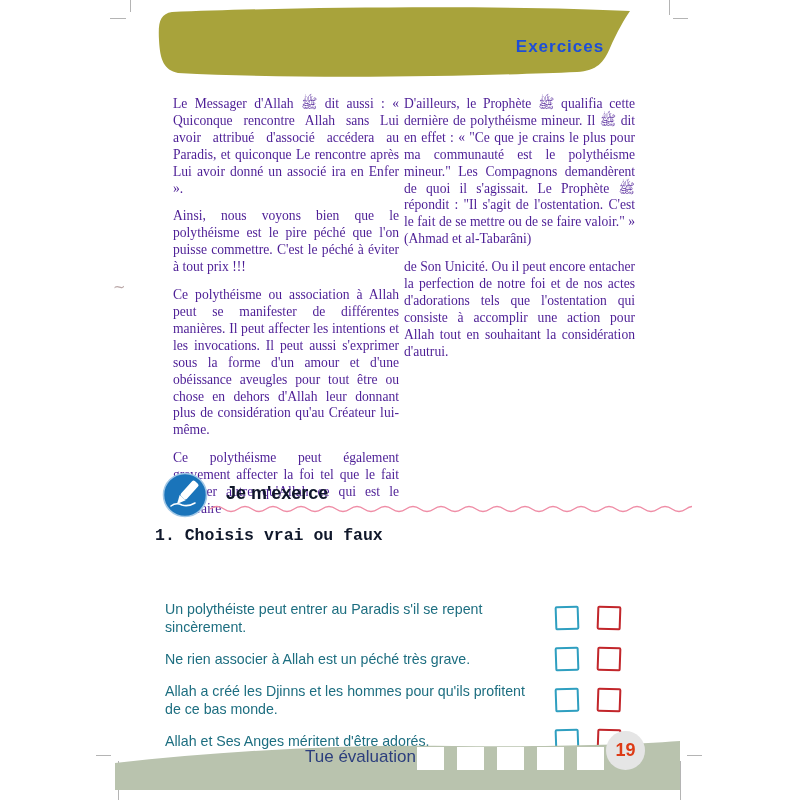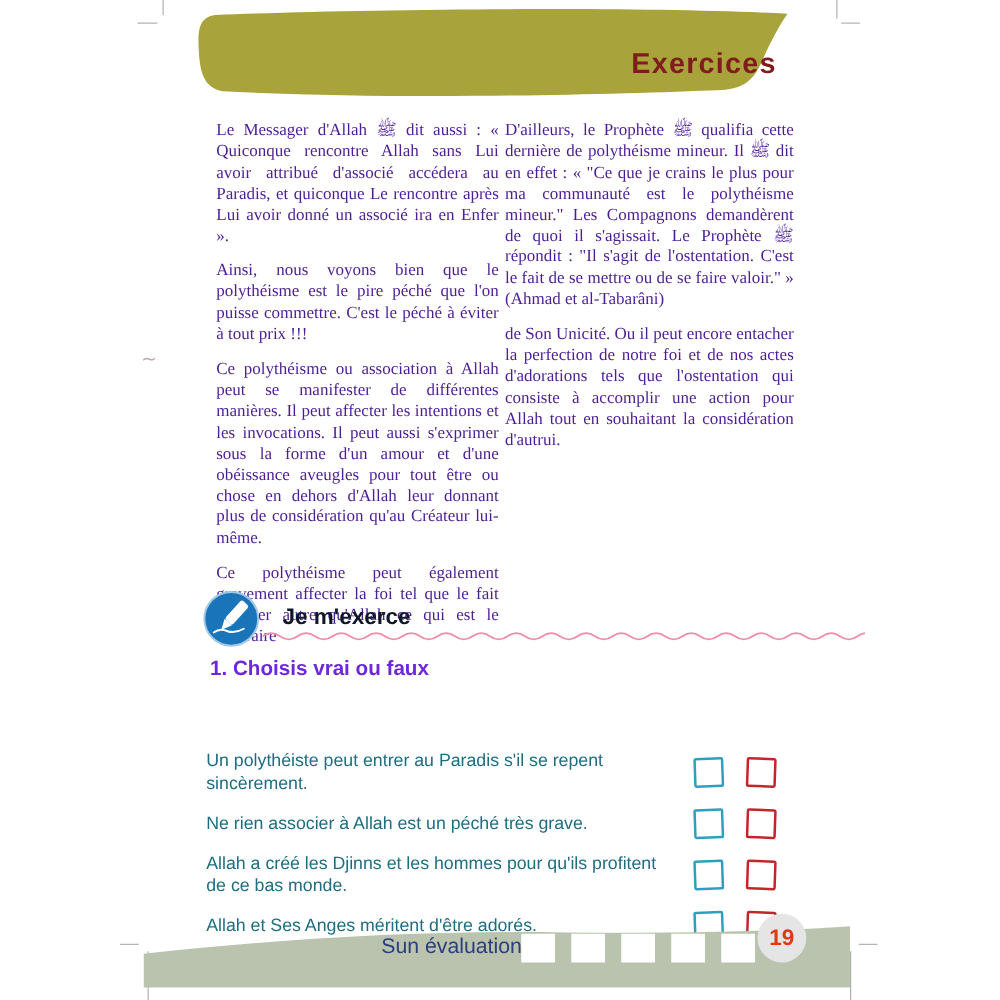--- a/index.html
+++ b/index.html
@@ -5,43 +5,43 @@
   html,body{margin:0;padding:0;background:#ffffff;}
   #page{position:relative;width:800px;height:800px;background:#ffffff;overflow:hidden;
         font-family:"Liberation Serif", serif;}
 
   
   .crop{position:absolute;background:#b4b4b4;}
 
   
   #banner-svg{position:absolute;left:152px;top:4px;width:482px;height:74px;}
   #header-title{position:absolute;left:505px;top:37px;width:110px;
-        font-family:"Liberation Sans", sans-serif;font-weight:bold;font-size:23px;
-        letter-spacing:1px;color:#7f1d1d;text-align:center;}
+        font-family:"Liberation Sans", sans-serif;font-weight:bold;font-size:17px;
+        letter-spacing:1px;color:#1d4ed8;text-align:center;}
 
   
   .col{position:absolute;top:96px;color:#4c1d95;font-size:13.6px;line-height:16.9px;
        text-align:justify;}
   #col1{left:173px;width:226px;}
   #col2{left:404px;width:231px;}
   .col p{margin:0 0 11px 0;}
 
   #margin-mark{position:absolute;left:113px;top:278px;color:#bba9a9;font-size:15px;
        font-family:"DejaVu Sans", sans-serif;}
 
   
   #exerce-icon{position:absolute;left:162px;top:472px;width:46px;height:46px;}
   #exerce-title{position:absolute;left:226px;top:483px;
        font-family:"Liberation Sans", sans-serif;font-weight:bold;font-size:18px;
        color:#0f172a;}
   #wavy{position:absolute;left:210px;top:504px;width:482px;height:10px;overflow:hidden;}
 
-  #question-title{position:absolute;left:168px;top:526px;
-       font-family:Liberation Sans, sans-serif;font-weight:bold;font-size:16.5px;
-       color:#6d28d9;}
+  #question-title{position:absolute;left:155px;top:526px;
+       font-family:Liberation Mono, monospace;font-weight:bold;font-size:16.5px;
+       color:#0f172a;}
 
   
   #statements{position:absolute;left:165px;top:556px;width:462px;
        font-family:"Liberation Sans", sans-serif;font-size:14.2px;color:#1d6e80;margin-top:44px;}
   .stmt-row{display:flex;align-items:center;margin-bottom:10px;min-height:26px;}
   .stmt-text{flex:0 0 378px;line-height:18px;}
   .cbox{width:20px;height:20px;background:#fff;border-radius:2px;flex:0 0 auto;cursor:pointer;}
   .cbox.true{border:2.6px solid #2f9fc0;transform:rotate(-2deg);margin-left:12px;}
   .cbox.false{border:2.6px solid #c2262b;transform:rotate(2deg);margin-left:18px;}
 
@@ -129,21 +129,21 @@
     <div class="stmt-row">
       <span class="stmt-text">Le polythéiste est injuste à l'égard de son Créateur.</span>
       <span class="cbox true"></span>
       <span class="cbox false"></span>
     </div>
   </div>
 
   <svg id="band-svg" viewBox="0 0 569 62" preserveAspectRatio="none" aria-hidden="true">
     <path d="M2,25 C110,13 230,6 340,8 C430,9 510,7 567,3 L567,52 L2,52 Z" fill="#b9c3ae"></path>
   </svg>
-  <div id="eval-label">Sun évaluation</div>
+  <div id="eval-label">Tue évaluation</div>
   <div id="eval-boxes">
     <span class="eval-box"></span>
     <span class="eval-box"></span>
     <span class="eval-box"></span>
     <span class="eval-box"></span>
     <span class="eval-box"></span>
   </div>
   <div id="page-badge">
     <span>19</span>
   </div>

